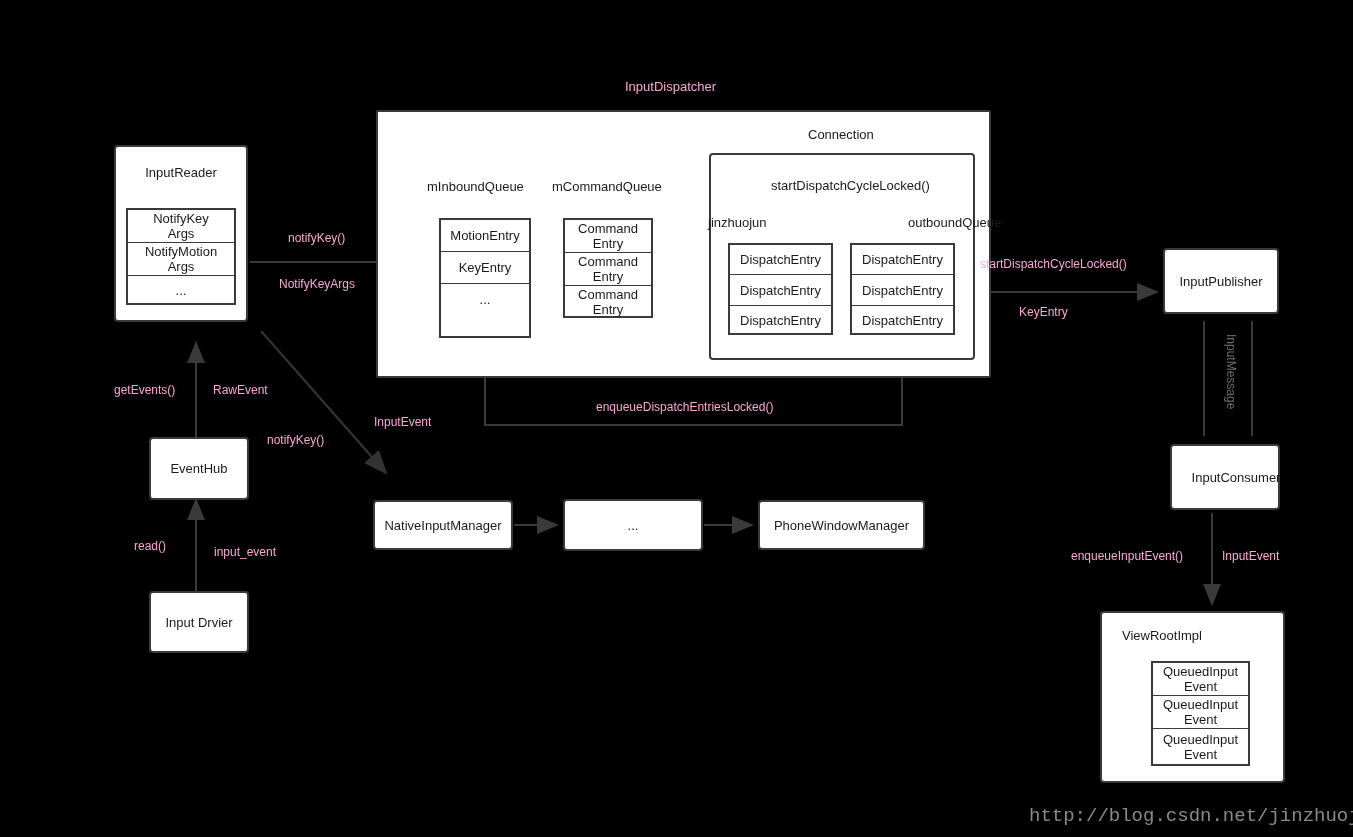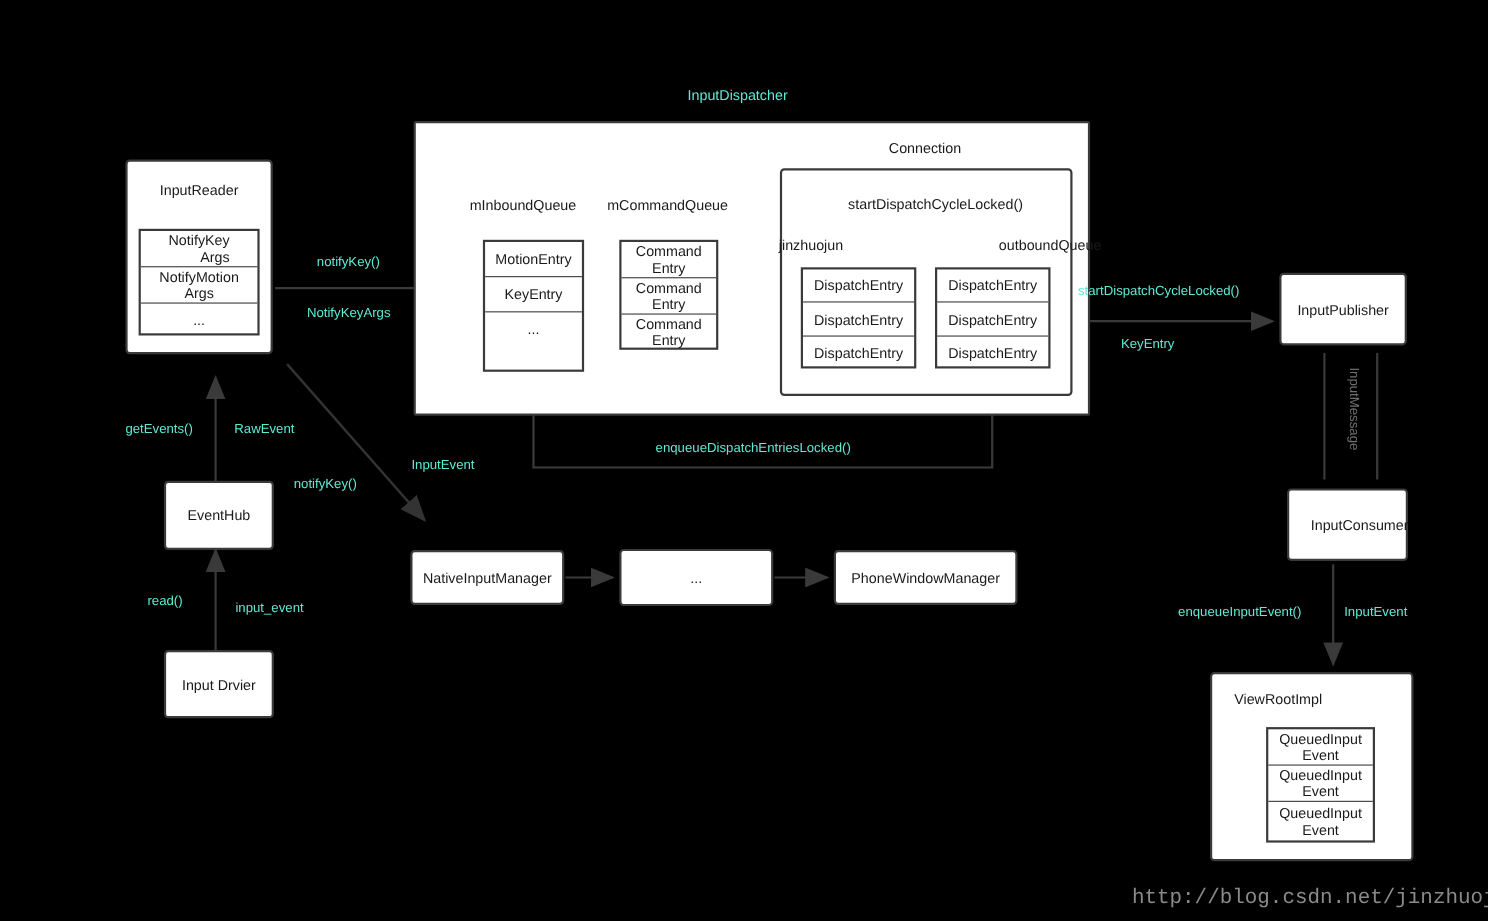--- a/index.html
+++ b/index.html
@@ -16,21 +16,21 @@
             font-size:13px;color:#1a1a1a;text-align:center;}
 
   
   .stack{position:absolute;border:2px solid #3a3a3a;box-sizing:border-box;background:#fff;}
   .stack .cell{border-bottom:1px solid #3a3a3a;box-sizing:border-box;display:flex;
                align-items:center;justify-content:center;text-align:center;
                font-size:13px;color:#1a1a1a;line-height:15px;}
   .stack .cell:last-child{border-bottom:none;}
 
   
-  .dklabel{position:absolute;color:#5eead4;font-size:12px;white-space:nowrap;}
+  .dklabel{position:absolute;color:#f9a8d4;font-size:12px;white-space:nowrap;}
   .dklabel.big{font-size:13px;}
   
   .ltlabel{position:absolute;color:#1a1a1a;font-size:13px;white-space:nowrap;}
 
   .vlabel{position:absolute;color:#6e6e6e;font-size:12px;white-space:nowrap;
           transform-origin:0 0;transform:rotate(90deg);}
 
   .watermark{position:absolute;color:#8a8a8a;font-size:19px;letter-spacing:0px;
              font-family:"Liberation Mono","DejaVu Sans Mono",monospace;white-space:nowrap;}
 </style>
@@ -111,21 +111,21 @@
   <div class="stack" style="left:850px;top:243px;width:105px;height:92px;">
     <div class="cell" style="height:30px;">DispatchEntry</div>
     <div class="cell" style="height:31px;">DispatchEntry</div>
     <div class="cell" style="height:29px;">DispatchEntry</div>
   </div>
 
   <div class="box" style="left:114px;top:145px;width:134px;height:177px;">
     <div class="box-title" style="top:18px;">InputReader</div>
   </div>
   <div class="stack" style="left:126px;top:208px;width:110px;height:97px;">
-    <div class="cell" style="height:33px;white-space:pre-line;text-align:right;">NotifyKey
+    <div class="cell" style="height:33px;white-space:pre-line;">NotifyKey
 Args</div>
     <div class="cell" style="height:33px;white-space:pre-line;">NotifyMotion
 Args</div>
     <div class="cell" style="height:29px;">...</div>
   </div>
 
   <div class="plainbox" style="left:149px;top:437px;width:100px;height:63px;">EventHub</div>
 
   <div class="plainbox" style="left:149px;top:591px;width:100px;height:62px;">Input Drvier</div>
 

